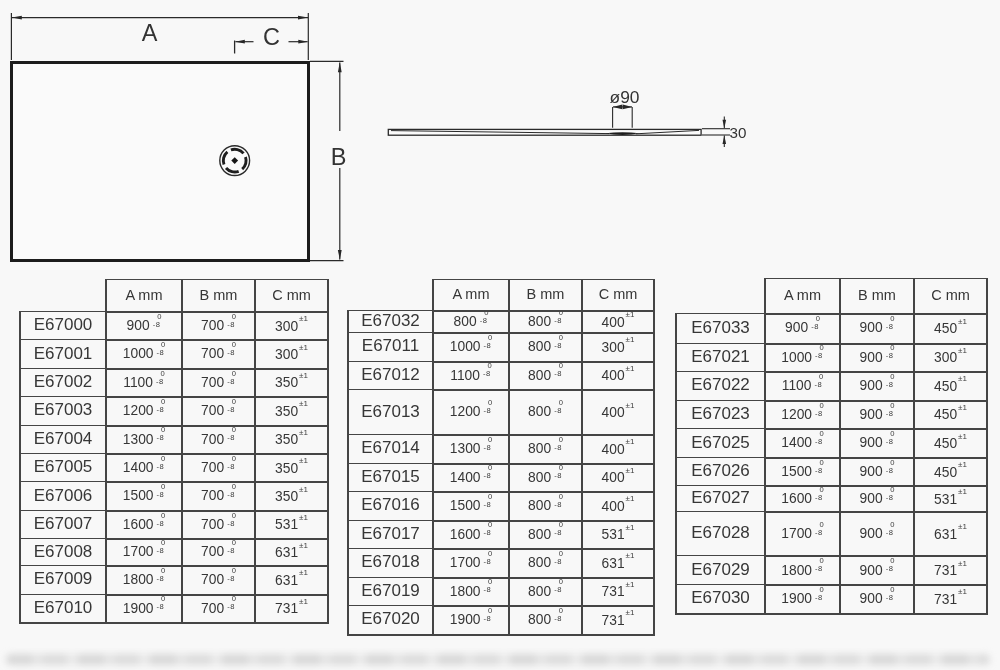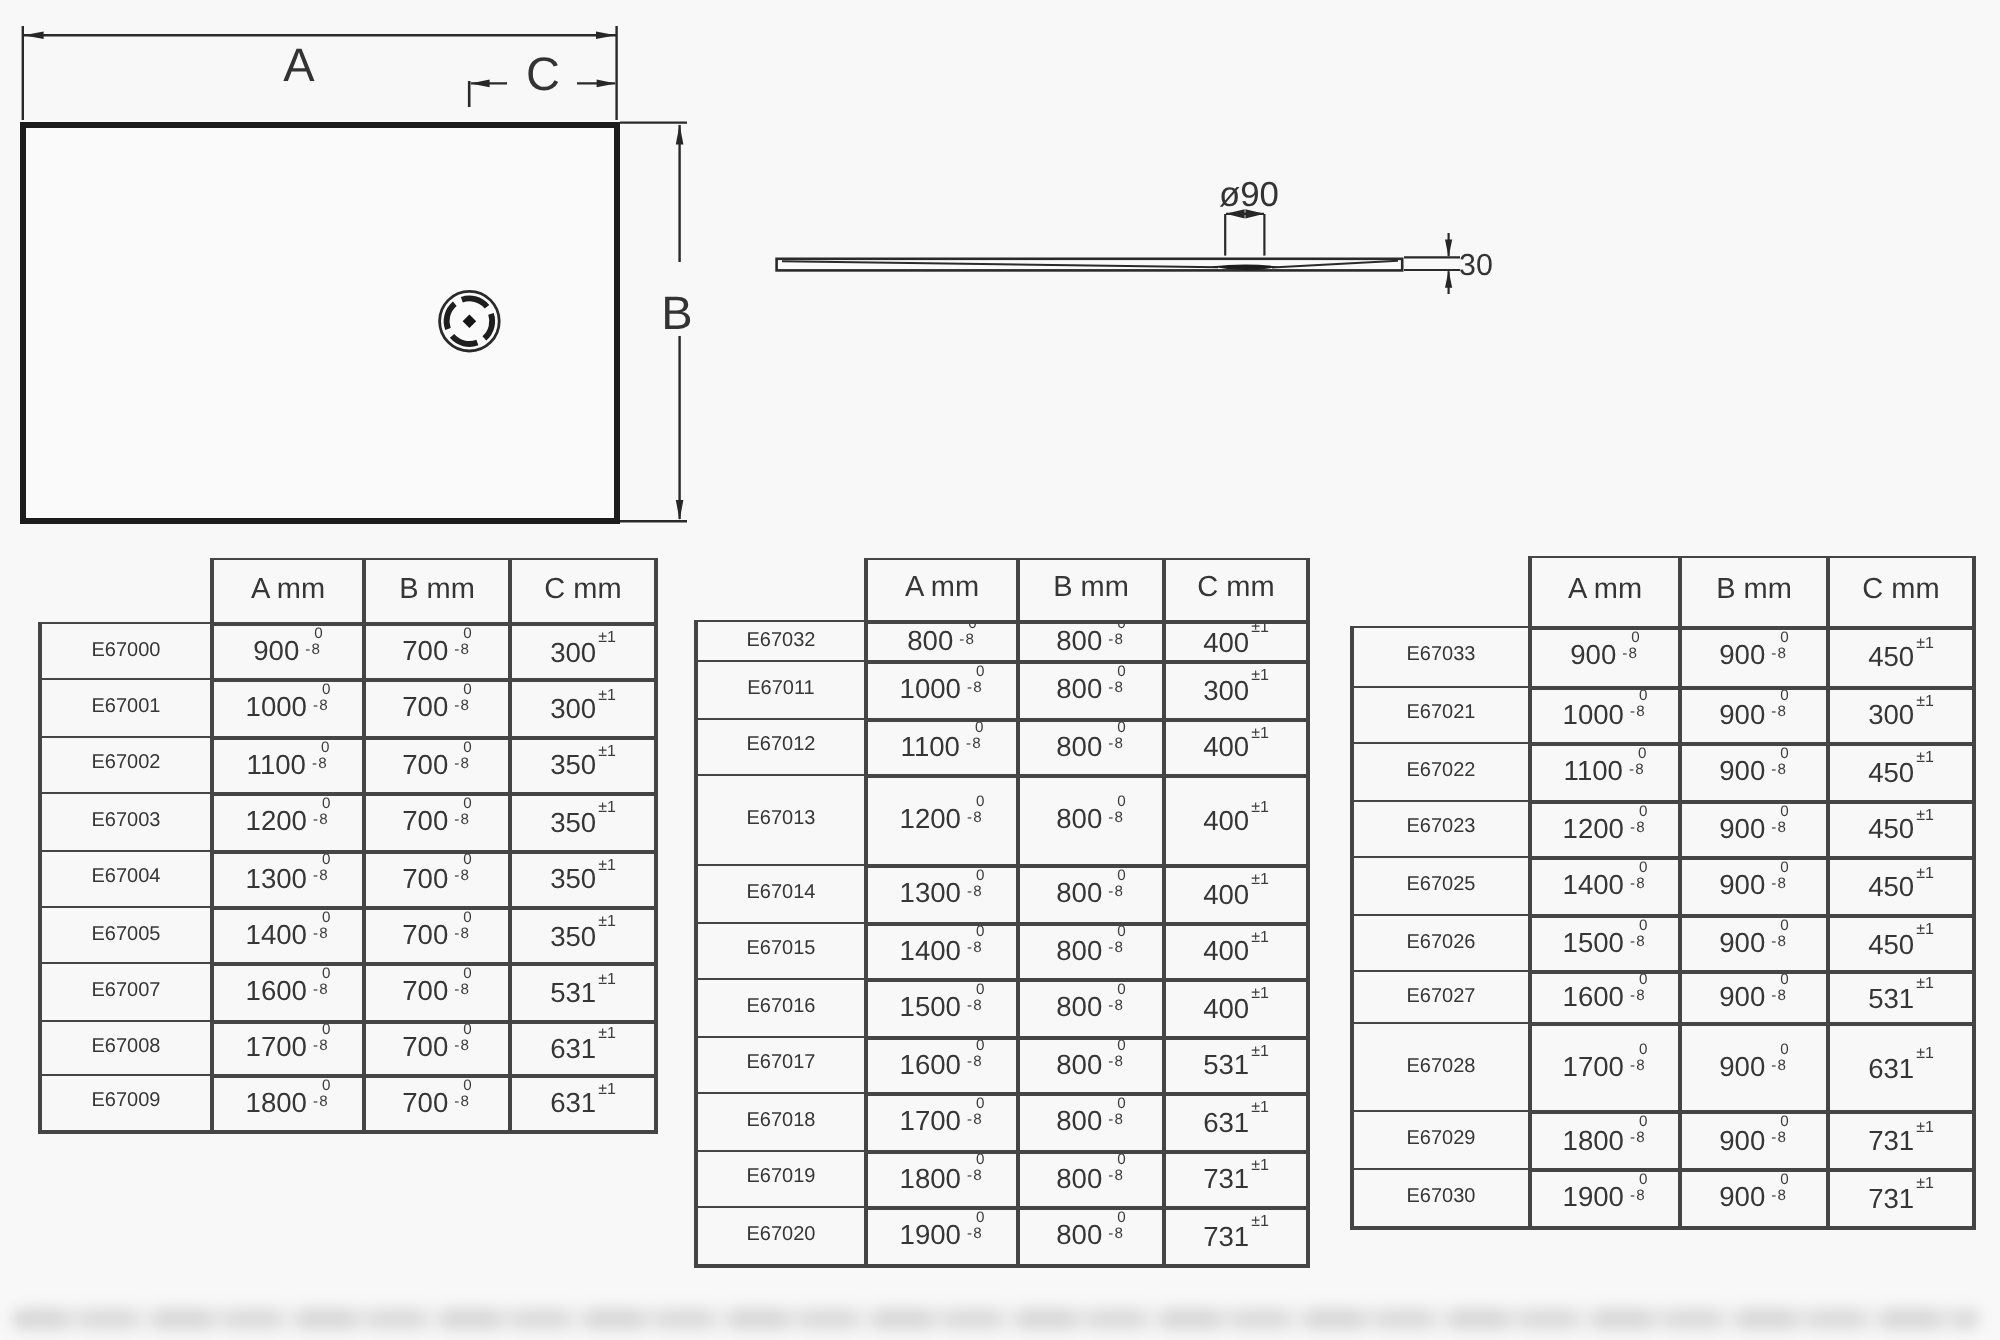--- a/index.html
+++ b/index.html
@@ -3,21 +3,21 @@
 <style>
 html,body{margin:0;padding:0;}
 body{width:1000px;height:670px;position:relative;background:#f8f8f8;overflow:hidden;
  font-family:"Liberation Sans",sans-serif;}
 #svgwrap{position:absolute;left:0;top:0;}
 .tbl{position:absolute;border-collapse:collapse;table-layout:fixed;color:#363636;}
 .tbl td{border:2px solid #454545;text-align:center;vertical-align:middle;padding:0;
  background:#f8f8f8;overflow:hidden;}
 .tbl td.nb{border:none;background:transparent;}
 .hd{font-size:14.5px;position:relative;top:-1px;}
-.lab{font-size:10px;position:relative;top:-1px;}
+.lab{font-size:17px;position:relative;top:-1px;}
 .num{font-size:13.8px;white-space:nowrap;}
 .tol{display:inline-block;vertical-align:middle;margin-left:3px;font-size:7.6px;
  line-height:8.0px;text-align:left;position:relative;top:-5.5px;color:#3c3c3c;}
 .tol .t{display:block;padding-left:4.5px;}
 .tol .b{display:block;letter-spacing:0.6px;}
 .pm{font-size:8px;position:relative;top:-9.5px;margin-left:1px;color:#3c3c3c;}
 #strip{position:absolute;left:6px;top:654px;width:984px;height:11px;
  background:repeating-linear-gradient(90deg,#bfbfbf 0 26px,#d5d5d5 26px 37px,#c6c6c6 37px 61px,#dedede 61px 72px);
  filter:blur(3.5px);opacity:0.55;border-radius:5px;}
 </style></head>
@@ -130,36 +130,48 @@
         <td class="num">700<span class="tol"><span class="t">0</span><span class="b">-8</span></span></td>
         <td class="num">350<span class="pm">±1</span></td>
       </tr>
 <tr style="height:28.4px">
         <td class="lab">E67005</td>
         <td class="num">1400<span class="tol"><span class="t">0</span><span class="b">-8</span></span></td>
         <td class="num">700<span class="tol"><span class="t">0</span><span class="b">-8</span></span></td>
         <td class="num">350<span class="pm">±1</span></td>
       </tr>
 <tr style="height:28.4px">
+        <td class="lab">E67006</td>
+        <td class="num">1500<span class="tol"><span class="t">0</span><span class="b">-8</span></span></td>
+        <td class="num">700<span class="tol"><span class="t">0</span><span class="b">-8</span></span></td>
+        <td class="num">350<span class="pm">±1</span></td>
+      </tr>
+<tr style="height:28.4px">
         <td class="lab">E67007</td>
         <td class="num">1600<span class="tol"><span class="t">0</span><span class="b">-8</span></span></td>
         <td class="num">700<span class="tol"><span class="t">0</span><span class="b">-8</span></span></td>
         <td class="num">531<span class="pm">±1</span></td>
       </tr>
 <tr style="height:27px">
         <td class="lab">E67008</td>
         <td class="num">1700<span class="tol"><span class="t">0</span><span class="b">-8</span></span></td>
         <td class="num">700<span class="tol"><span class="t">0</span><span class="b">-8</span></span></td>
         <td class="num">631<span class="pm">±1</span></td>
       </tr>
 <tr style="height:28.4px">
         <td class="lab">E67009</td>
         <td class="num">1800<span class="tol"><span class="t">0</span><span class="b">-8</span></span></td>
         <td class="num">700<span class="tol"><span class="t">0</span><span class="b">-8</span></span></td>
         <td class="num">631<span class="pm">±1</span></td>
+      </tr>
+<tr style="height:28.4px">
+        <td class="lab">E67010</td>
+        <td class="num">1900<span class="tol"><span class="t">0</span><span class="b">-8</span></span></td>
+        <td class="num">700<span class="tol"><span class="t">0</span><span class="b">-8</span></span></td>
+        <td class="num">731<span class="pm">±1</span></td>
       </tr>
 </tbody>
   </table>
 <table class="tbl" style="left:347px;top:278.5px;">
     <colgroup>
       <col style="width:85px">
       <col style="width:76px">
       <col style="width:73px">
       <col style="width:72px">
 </colgroup>

